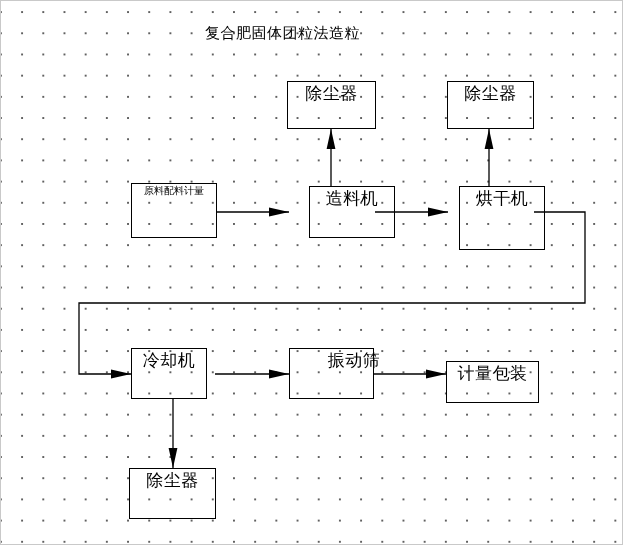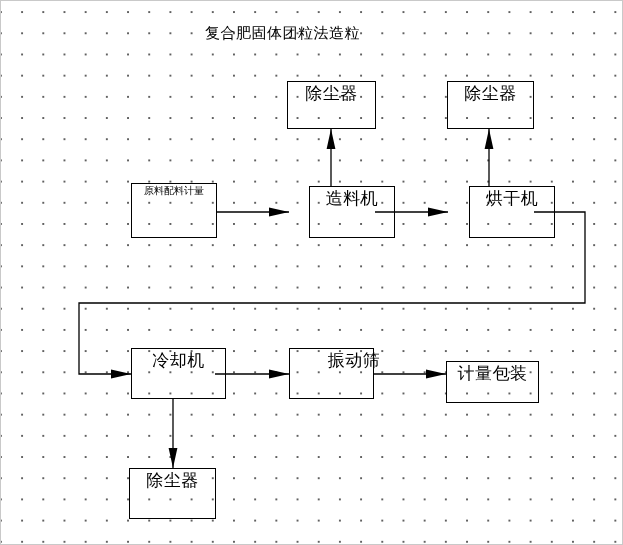--- a/index.html
+++ b/index.html
@@ -89,25 +89,25 @@
   </div>
 
   <div class="node small-text" style="left:130px; top:182px; width:86px; height:55px;">
     <span>原料配料计量</span>
   </div>
 
   <div class="node" style="left:288px; top:185px; width:86px; height:52px;margin-left:20px;">
     <span>造料机</span>
   </div>
 
-  <div class="node" style="left:468px; top:185px; width:86px; height:52px;">
+  <div class="node" style="left:458px; top:185px; width:86px; height:64px;">
     <span>烘干机</span>
   </div>
 
-  <div class="node" style="left:130px; top:347px; width:95px; height:51px;">
+  <div class="node" style="left:130px; top:347px; width:76px; height:51px;">
     <span>冷却机</span>
   </div>
 
   <div class="node" style="left:288px; top:347px; width:85px; height:51px;padding-left:45px;">
     <span>振动筛</span>
   </div>
 
   <div class="node" style="left:445px; top:360px; width:93px; height:42px;">
     <span>计量包装</span>
   </div>

